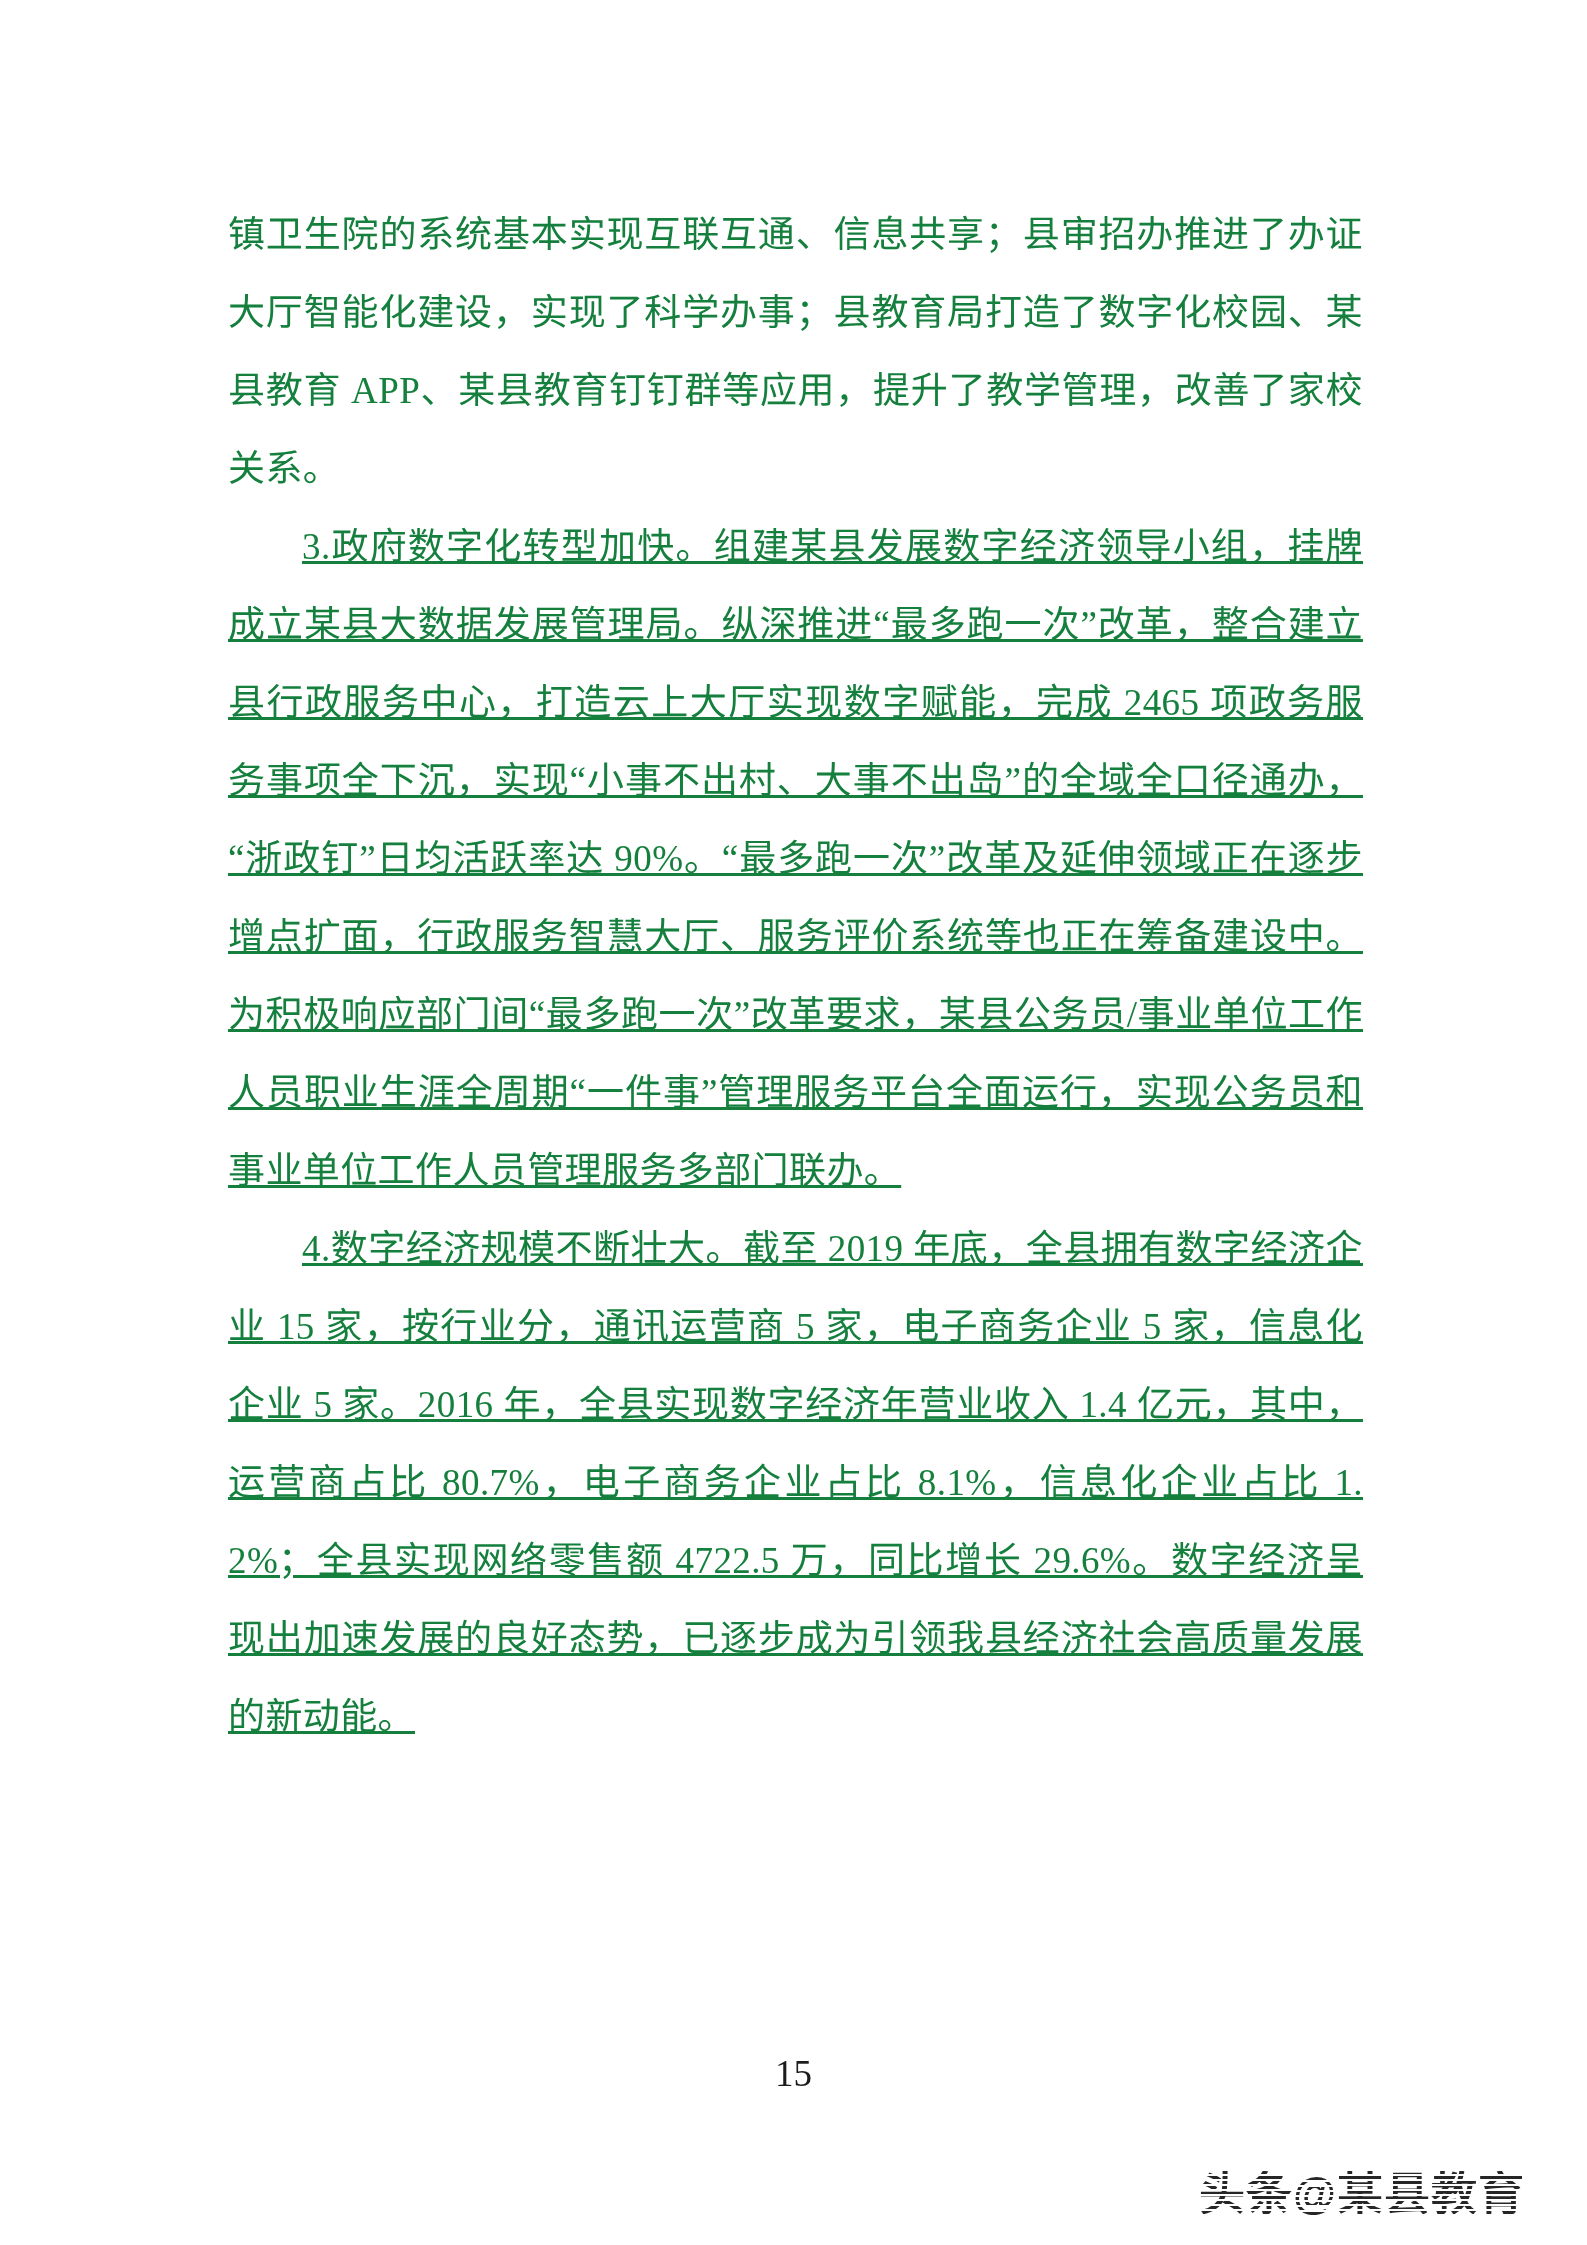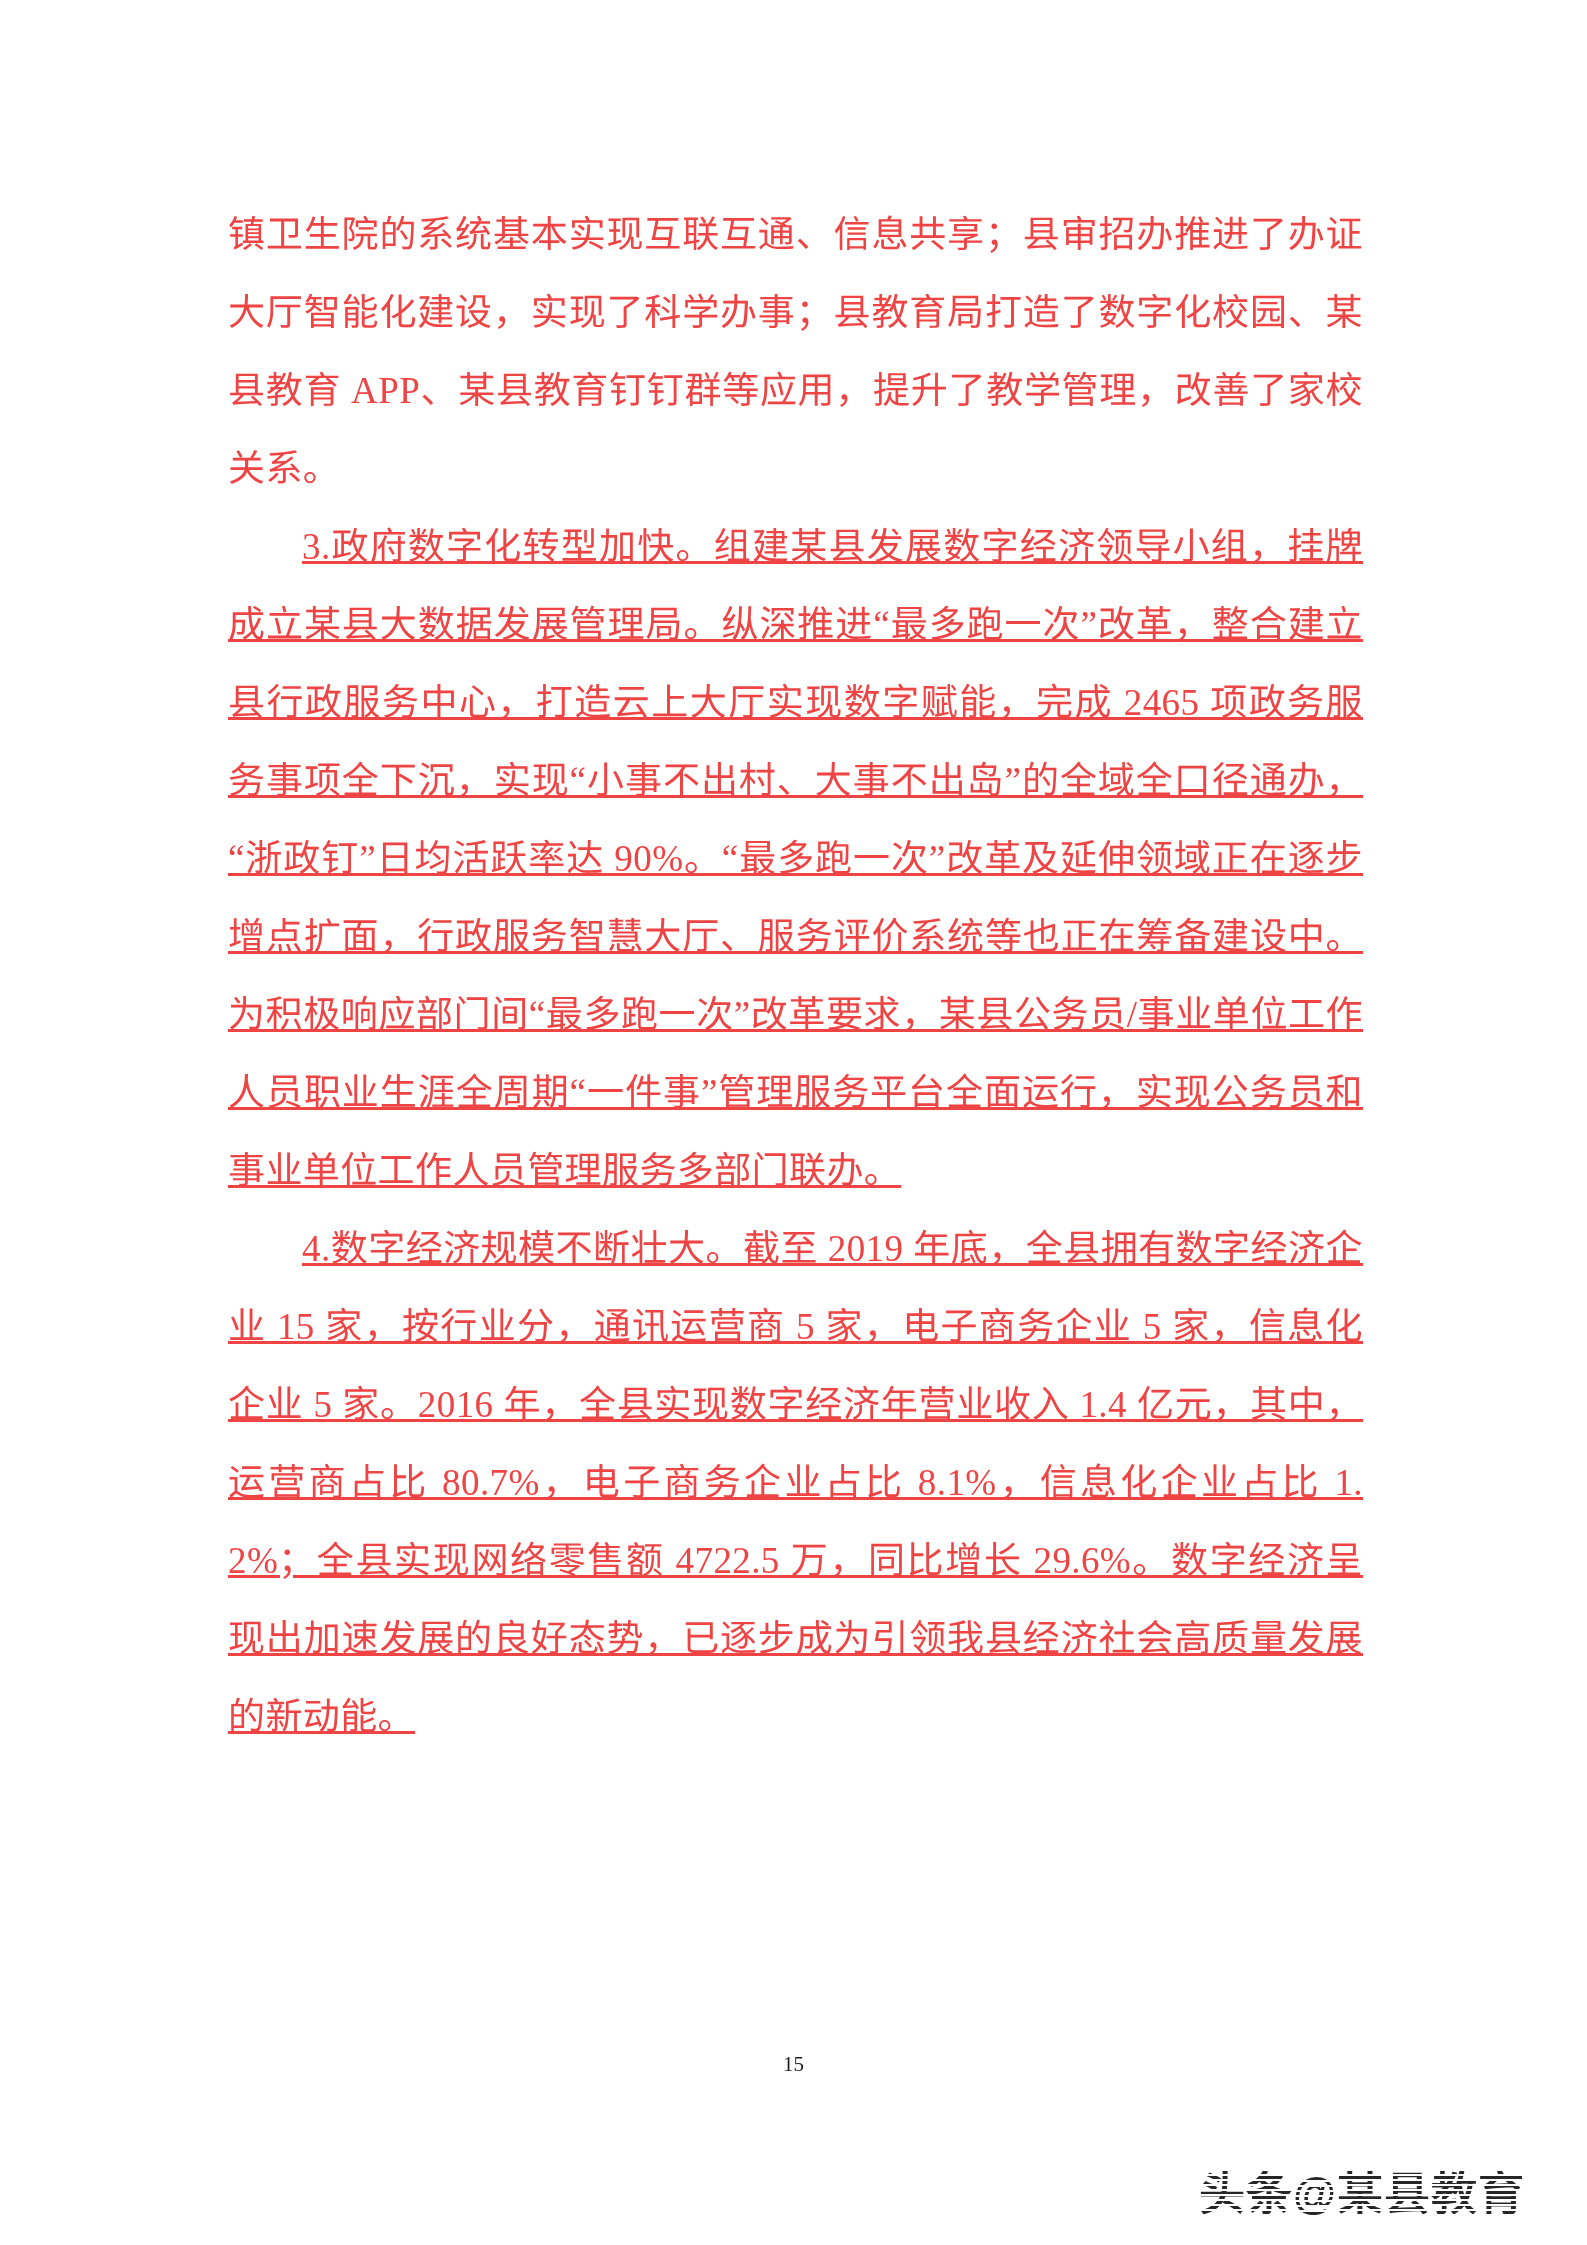--- a/index.html
+++ b/index.html
@@ -57,21 +57,21 @@
     left: 228px;
     top: 196px;
     width: 1135px;
   }
 
   .para {
     margin: 0 0 0 0;
     font-family: "Liberation Serif", "DejaVu Serif", serif;
     font-size: 37px;
     line-height: 78px;
-    color: #ef4444;
+    color: #15803d;
     text-align: justify;
     text-justify: inter-ideograph;
     letter-spacing: 0.4px;
     word-break: break-all;
   }
 
   .para + .para {
     margin-top: 0;
     text-decoration: underline;
   }
@@ -81,21 +81,21 @@
   }
 
   
   .page-number {
     position: absolute;
     left: 0;
     right: 0;
     top: 2052px;
     text-align: center;
     font-family: "Liberation Serif", "DejaVu Serif", serif;
-    font-size: 21px;
+    font-size: 37px;
     color: #1c1c1c;
   }
 
   
   .watermark {
     position: absolute;
     right: 62px;
     bottom: 28px;
     display: flex;
     align-items: center;

